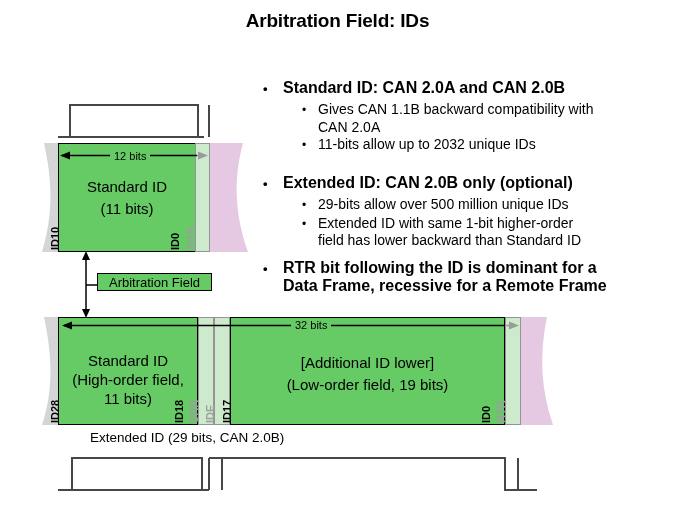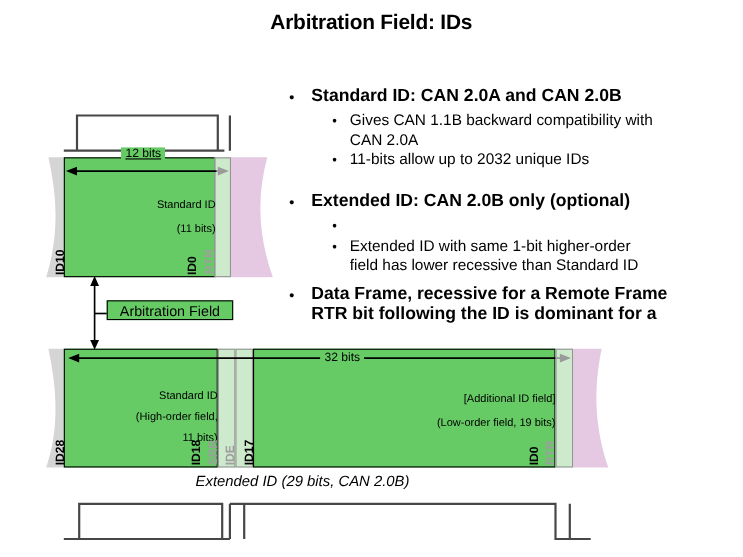--- a/index.html
+++ b/index.html
@@ -9,28 +9,28 @@
   html,body{margin:0;padding:0;}
   body{font-family:"Liberation Sans", sans-serif; background:#ffffff;}
   .slide{position:relative; width:675px; height:506px; background:#fff; overflow:hidden;}
   .abs{position:absolute;}
   .title{left:0; right:0; top:10px; text-align:center; font-size:19px; font-weight:bold; color:var(--ink); letter-spacing:-0.2px;}
   svg.layer{position:absolute; left:0; top:0; pointer-events:none;}
   .bg-layer{z-index:1;}
   .overlay{z-index:3;}
   .greenbox{background:var(--green); border:1.5px solid #000; box-sizing:border-box; z-index:2;}
   .lightcol{background:var(--lightgreen); border:1px solid #949494; box-sizing:border-box; z-index:2;}
-  .fieldtext{z-index:4; text-align:right; color:var(--ink); font-size:10px;}
+  .fieldtext{z-index:4; text-align:center; color:var(--ink); font-size:15px;}
   .vlabel{z-index:4; font-size:11px; font-weight:bold; color:var(--ink); white-space:nowrap;
           transform:rotate(-90deg); transform-origin:left bottom; line-height:12px; height:12px; display:inline-block;}
   .vlabel.muted{color:var(--muted);}
   .bitslabel{z-index:5; background:var(--green); color:var(--ink); font-size:11px; line-height:13px; padding:0 4px; white-space:nowrap;}
   .arb-box{background:var(--green); border:1.5px solid #000; box-sizing:border-box; z-index:2;
            display:flex; align-items:center; justify-content:center; font-size:13px; color:var(--ink);}
-  .caption{z-index:4; text-align:center; font-size:13.5px; color:var(--ink);font-style:italic;}
+  .caption{z-index:4; font-size:13.5px; color:var(--ink);}
   .bullets{z-index:2; width:405px;}
   .bullet-group{position:absolute; left:0; width:405px;}
   .b-main{display:flex; font-size:16px; font-weight:bold; line-height:18px; color:var(--ink); margin-bottom:3px;}
   .b-main .dot{width:20px; flex:0 0 20px; font-size:13px; padding-top:1px;}
   .b-sub{display:flex; font-size:14px; line-height:17.5px; color:var(--ink);}
   .b-sub .dot{width:16px; flex:0 0 16px; margin-left:39px; font-size:12px; padding-top:1px;}
 </style>
 </head>
 <body>
 
@@ -56,39 +56,39 @@
 
   <div class="abs fieldtext" style="left:58px; top:176px; width:138px; line-height:22px;">
     <div>Standard ID</div>
     <div>(11 bits)</div>
   </div>
 
   <span class="abs vlabel" style="left:61px; top:238px;">ID10</span>
   <span class="abs vlabel" style="left:181px; top:238px;">ID0</span>
   <span class="abs vlabel muted" style="left:197px; top:237px;">RTR</span>
 
-  <span class="abs bitslabel" style="left:110px; top:134px;text-decoration:underline;">12 bits</span>
+  <span class="abs bitslabel" style="left:110px; top:150px;">12 bits</span>
 
   <div class="abs arb-box" style="left:97px; top:273px; width:115px; height:18px;">
     <span>Arbitration Field</span>
   </div>
 
   <div class="abs greenbox" style="left:58px; top:317px; width:140px; height:108px;"></div>
   <div class="abs lightcol" style="left:198px; top:317px; width:16px; height:108px;"></div>
   <div class="abs lightcol" style="left:214px; top:317px; width:16px; height:108px;"></div>
   <div class="abs greenbox" style="left:230px; top:317px; width:275px; height:108px;"></div>
   <div class="abs lightcol" style="left:505px; top:317px; width:16px; height:108px;"></div>
 
   <div class="abs fieldtext" style="left:58px; top:351px; width:140px; line-height:19px;">
     <div>Standard ID</div>
     <div>(High-order field,</div>
     <div>11 bits)</div>
   </div>
   <div class="abs fieldtext" style="left:230px; top:352px; width:275px; line-height:22px;">
-    <div>[Additional ID field]</div>
+    <div>[Additional ID lower]</div>
     <div>(Low-order field, 19 bits)</div>
   </div>
 
   <span class="abs vlabel" style="left:61px;  top:411px;">ID28</span>
   <span class="abs vlabel" style="left:185px; top:411px;">ID18</span>
   <span class="abs vlabel muted" style="left:200px; top:411px;">SRR</span>
   <span class="abs vlabel muted" style="left:216px; top:411px;">IDE</span>
   <span class="abs vlabel" style="left:233px; top:411px;">ID17</span>
   <span class="abs vlabel" style="left:492px; top:411px;">ID0</span>
   <span class="abs vlabel muted" style="left:507px; top:411px;">RTR</span>
@@ -141,34 +141,37 @@
 
     <div class="bullet-group" style="top:174px;">
       <div class="b-main">
         <span class="dot">•</span>
         <span>
           <div>Extended ID: CAN 2.0B only (optional)</div>
         </span>
       </div>
       <div class="b-sub">
         <span class="dot">•</span>
+        <span>
+          <div>29-bits allow over 500 million unique IDs</div>
+        </span>
       </div>
       <div class="b-sub">
         <span class="dot">•</span>
         <span>
           <div>Extended ID with same 1-bit higher-order</div>
-          <div>field has lower recessive than Standard ID</div>
+          <div>field has lower backward than Standard ID</div>
         </span>
       </div>
     </div>
 
     <div class="bullet-group" style="top:259px;">
       <div class="b-main">
         <span class="dot">•</span>
         <span>
+          <div>RTR bit following the ID is dominant for a</div>
           <div>Data Frame, recessive for a Remote Frame</div>
-          <div>RTR bit following the ID is dominant for a</div>
         </span>
       </div>
     </div>
 
   </div>
 </div>
 
 </body></html>

